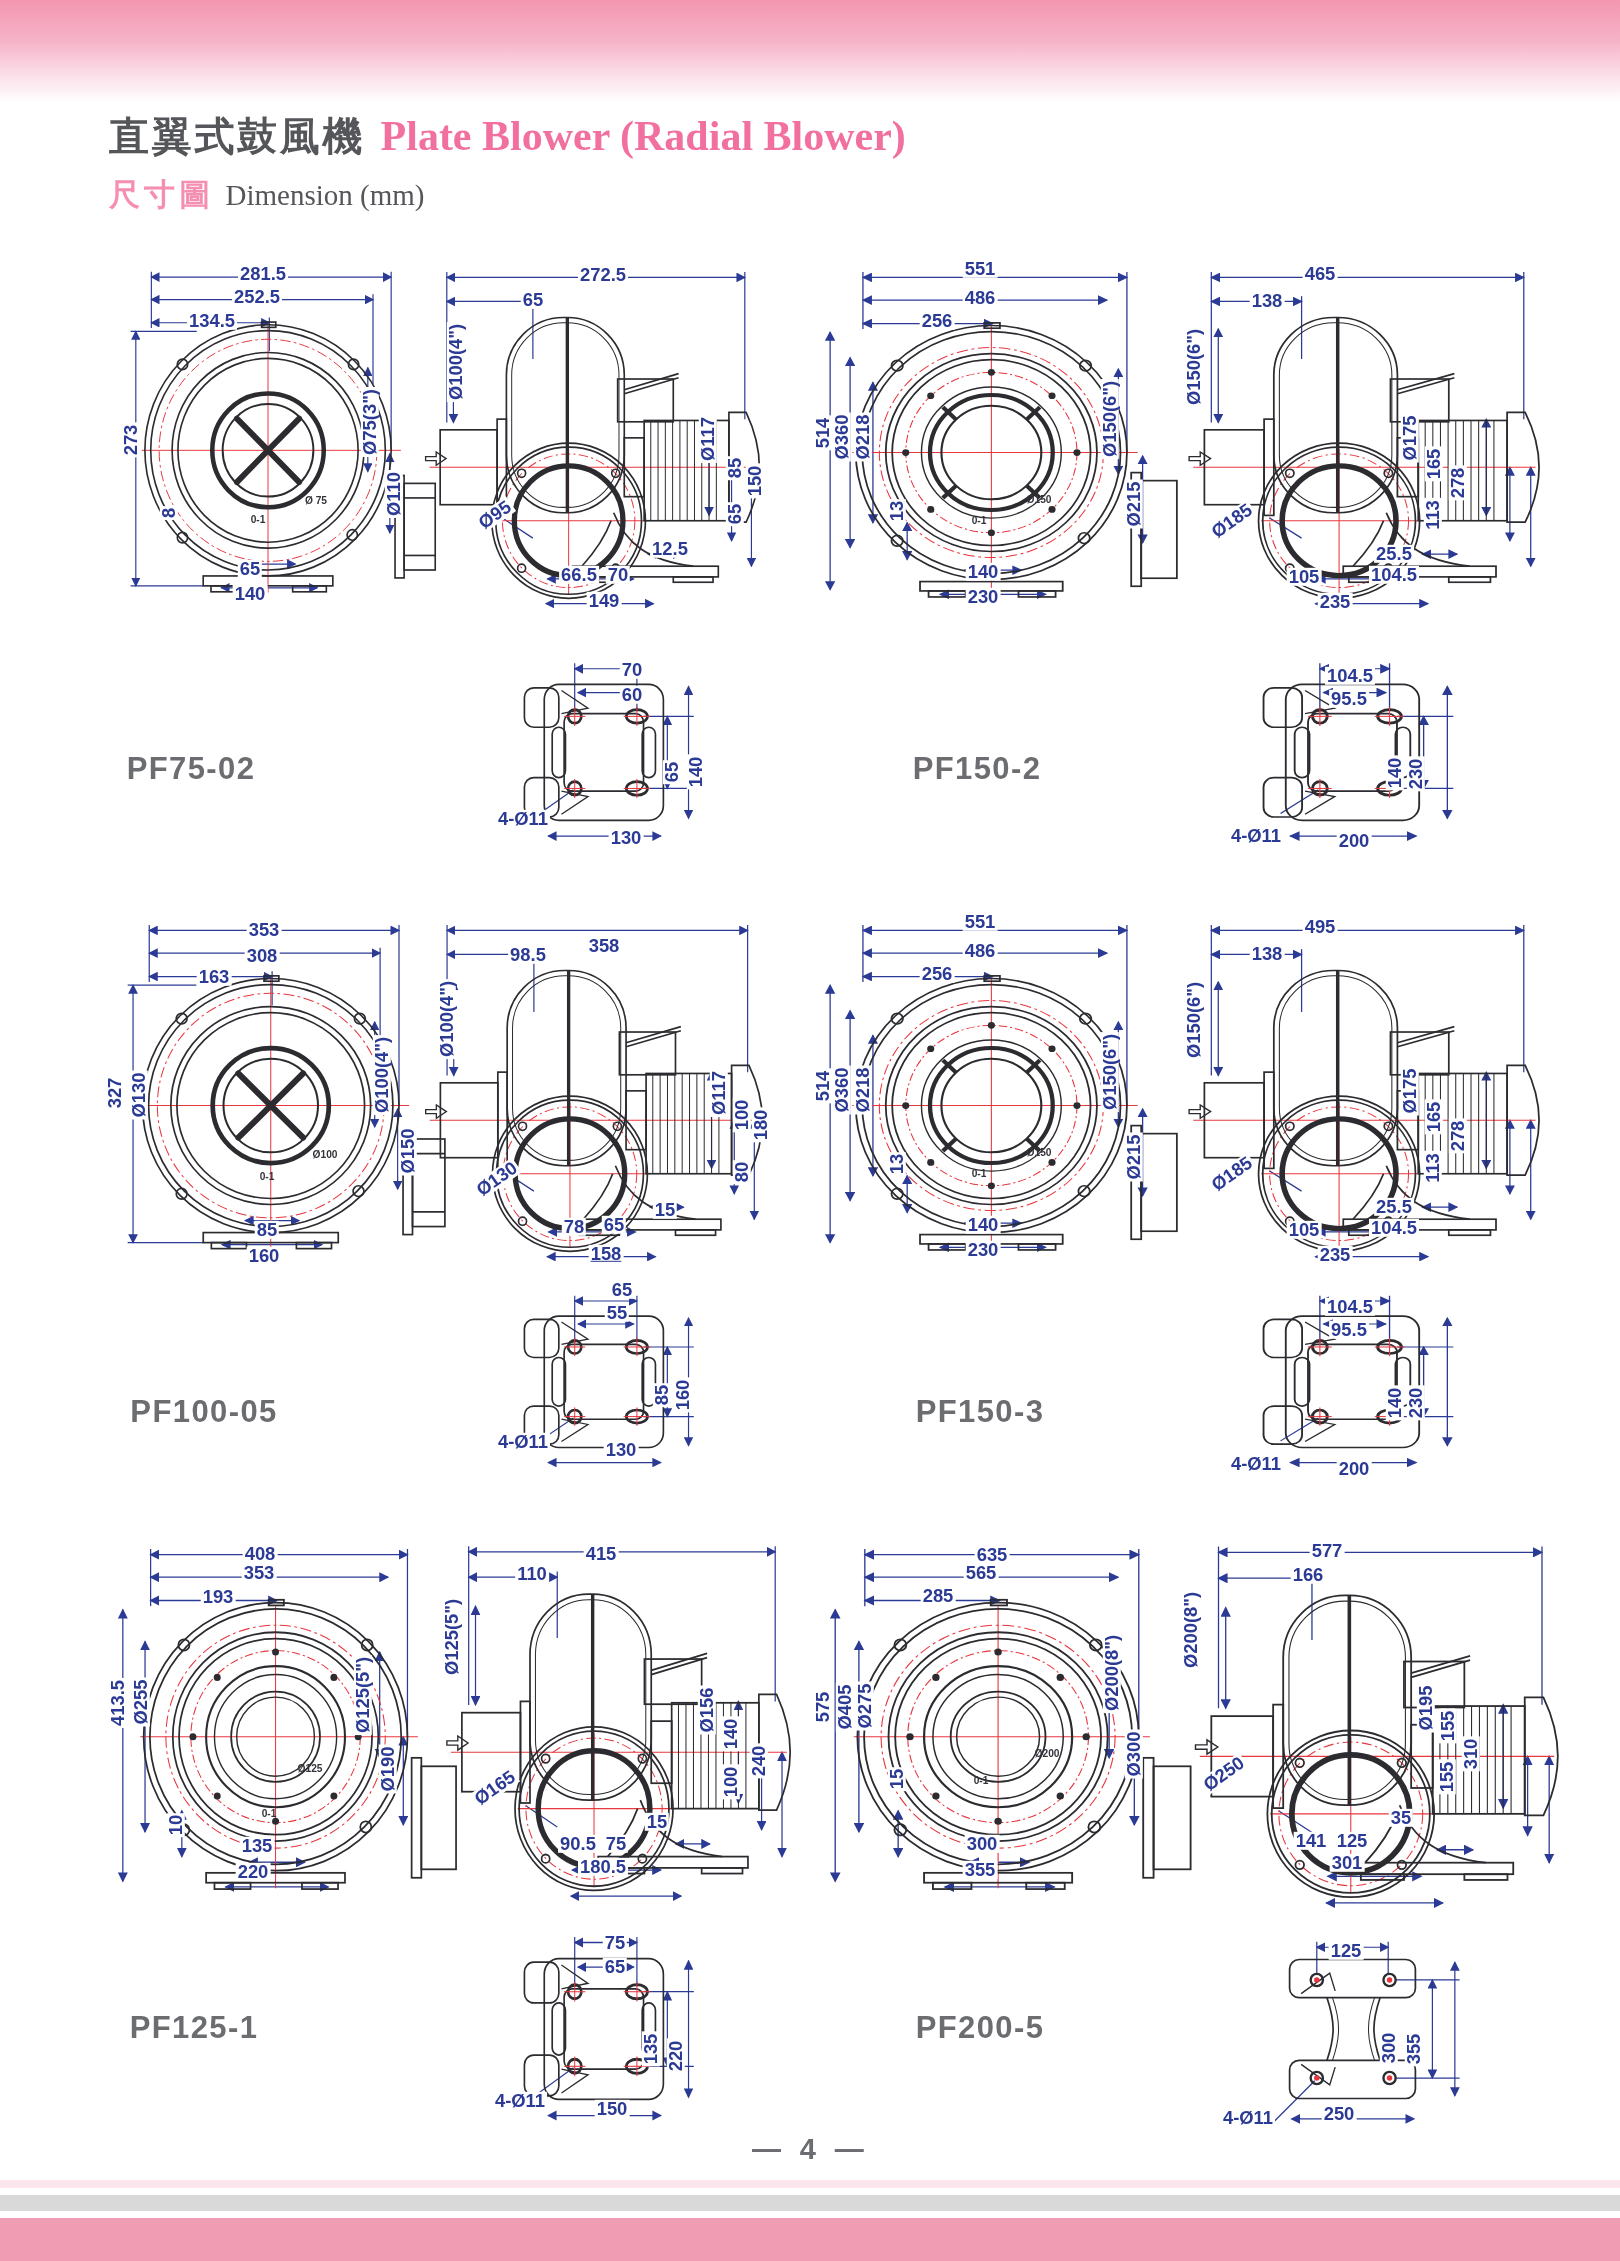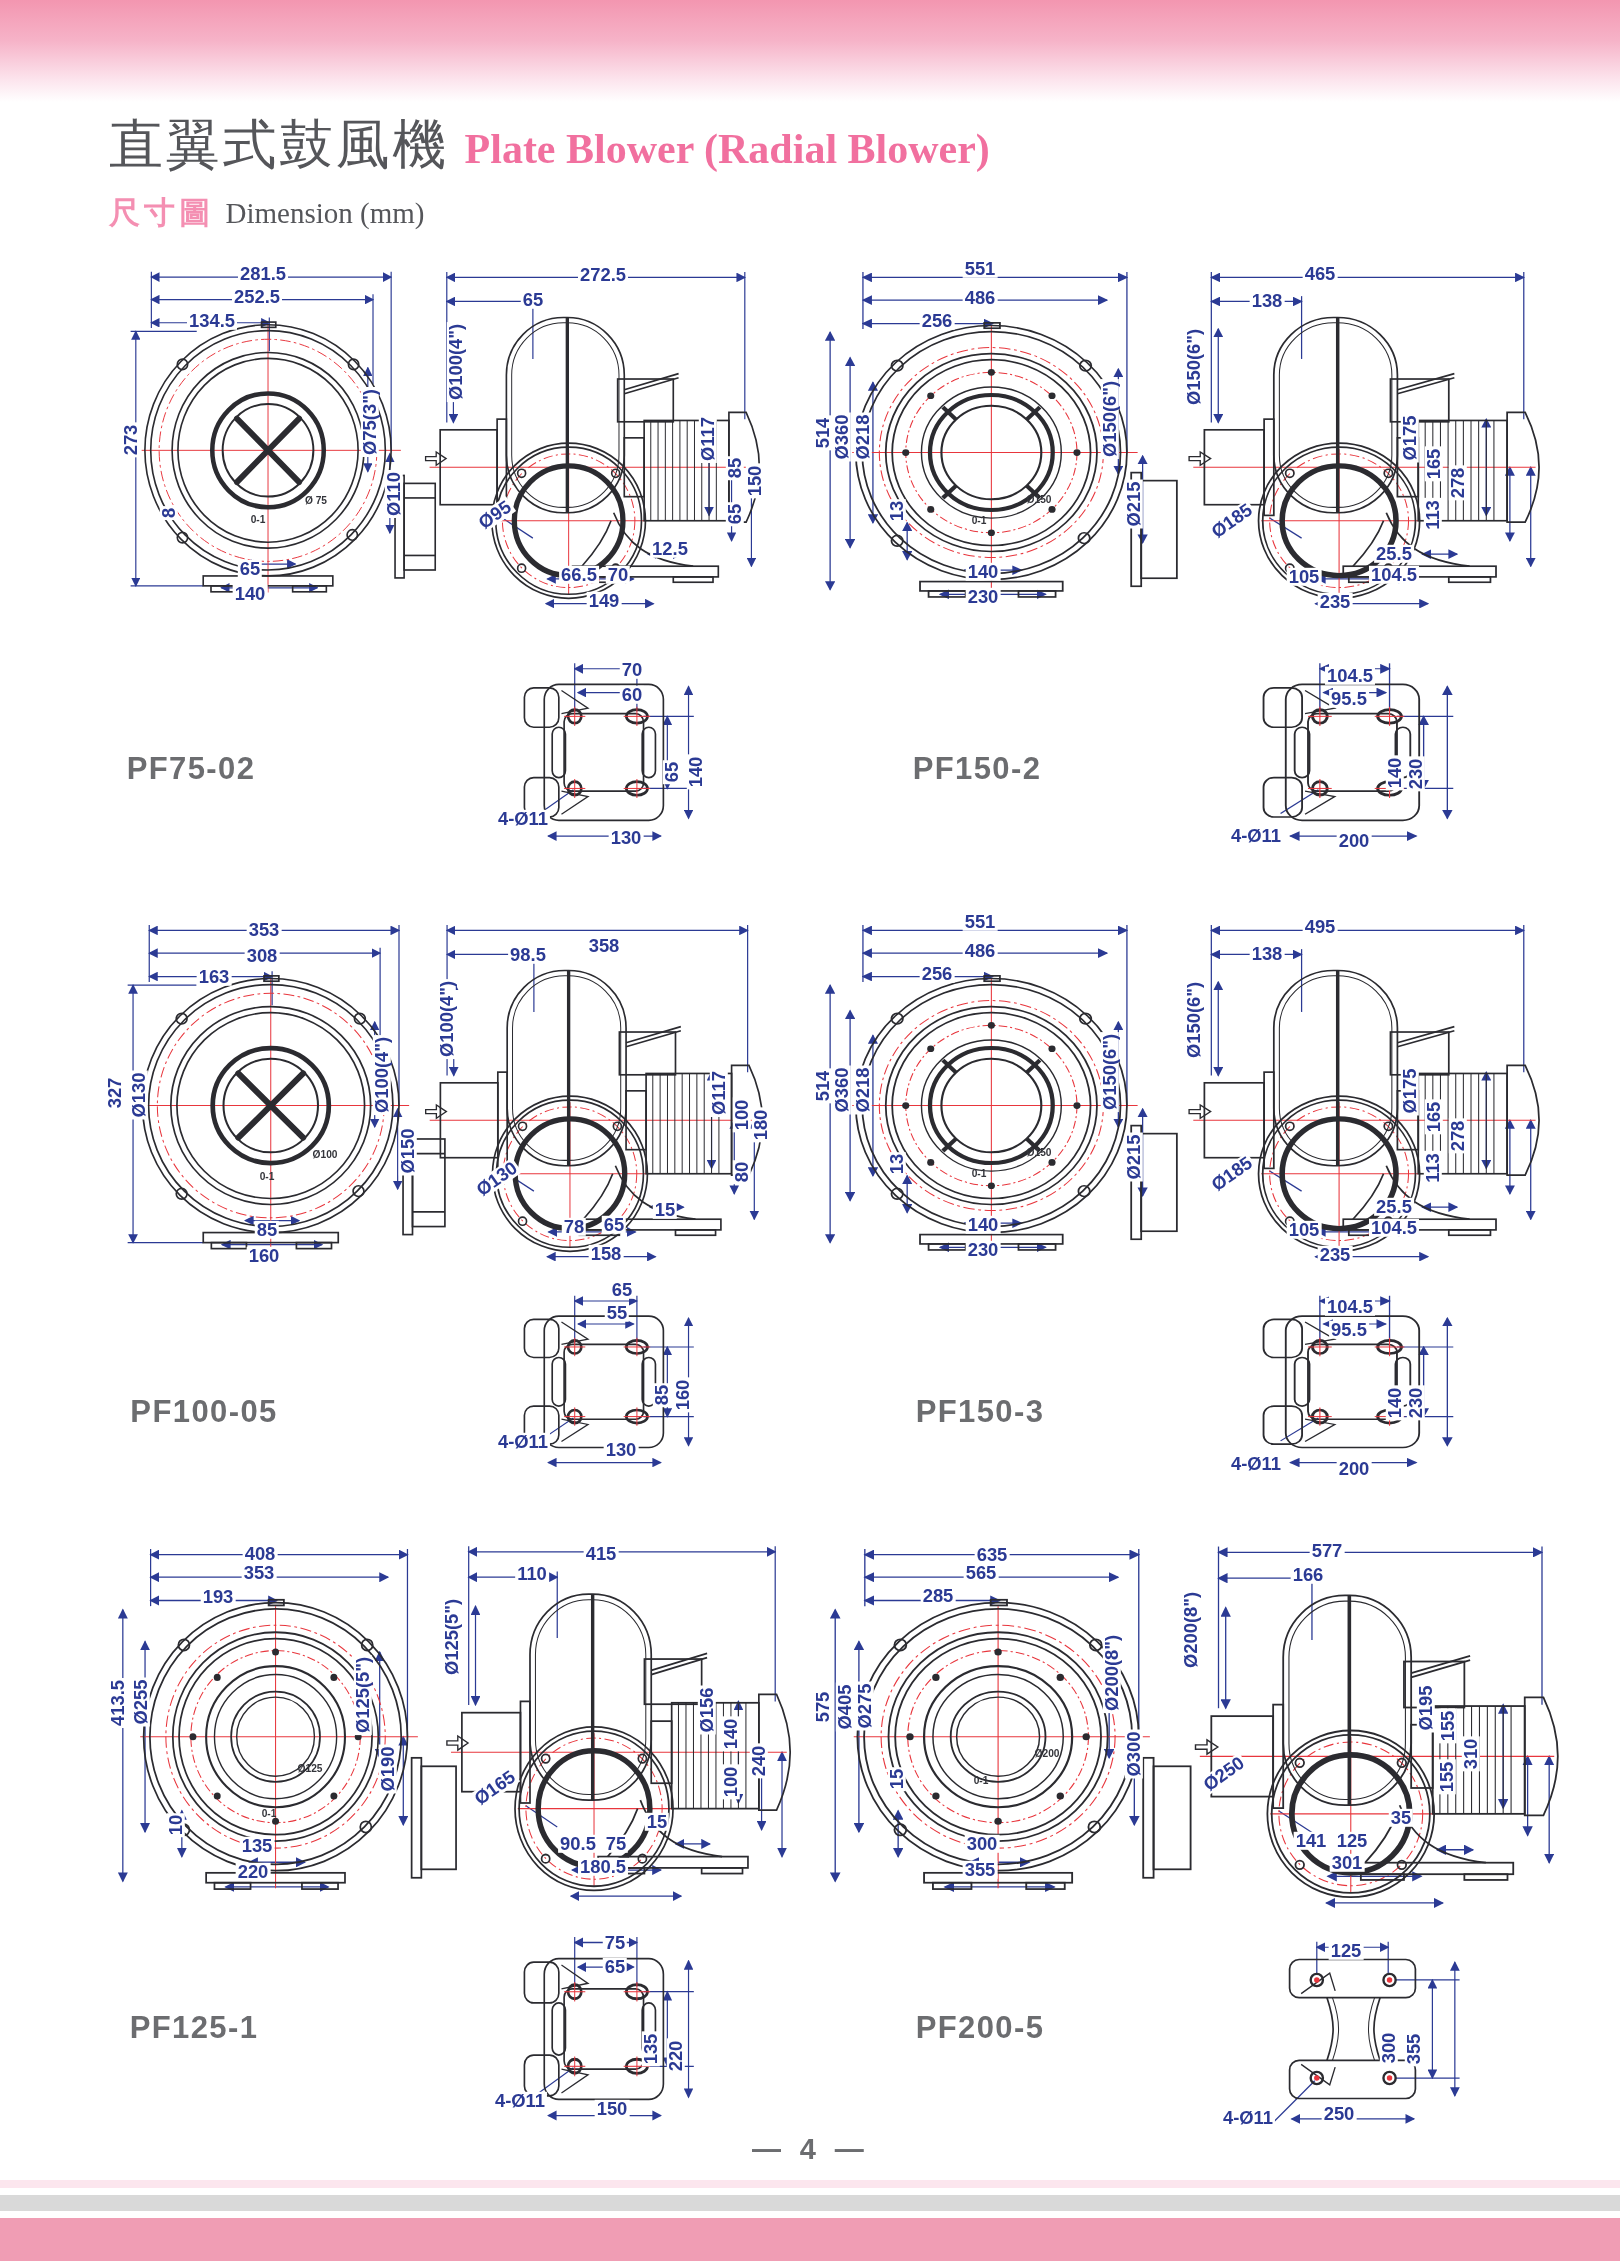--- a/index.html
+++ b/index.html
@@ -2,21 +2,21 @@
 <html style="font-size:11px"><head>
 <meta charset="utf-8">
 <style>
   html,body{margin:0;padding:0;background:#fff}
   #canvas{position:relative;width:1621px;height:2261px;background:#fff;
           font-family:"Liberation Sans",sans-serif;overflow:hidden}
   .topbar{position:absolute;left:0;top:0;width:1621px;height:102px;
           background:linear-gradient(180deg,#f396b0 0%,#f6b3c8 40%,#fce4ed 78%,#ffffff 100%)}
   header{position:absolute;left:109px;top:109px;width:1429px}
   .title-line{white-space:nowrap}
-  .t-zh{font-family:"Liberation Serif",serif;font-weight:normal;font-size:54px;color:#55565a;letter-spacing:2.7px}
+  .t-zh{font-family:"Liberation Serif",serif;font-weight:bold;font-size:40px;color:#55565a;letter-spacing:2.7px}
   .t-en{font-family:"Liberation Serif",serif;font-weight:bold;font-size:42px;color:#f1709f;margin-left:12.3px}
   .sub-line{margin-top:9.5px;white-space:nowrap}
   .s-zh{font-weight:bold;font-size:31px;color:#f48fb2;letter-spacing:4.1px}
   .s-en{font-family:"Liberation Serif",serif;font-size:29px;color:#55565a;margin-left:8.2px}
   .view{position:absolute}
   .view > svg{position:absolute;left:0;top:0;width:100%;height:100%;overflow:visible}
   .dim-label{position:absolute;transform:translate(-50%,-50%);color:#2b3a94;font-weight:700;
              font-size:18.4px;line-height:1;white-space:nowrap;background:#fff;padding:0 2px;z-index:3}
   .dim-label.sm{font-size:10.2px;color:#33343a;background:transparent;padding:0}
   .model-label{position:absolute;transform:translate(-50%,-50%);font-size:31px;font-weight:700;
@@ -460,21 +460,21 @@
         <span class="dim-label" style="left: 113px; top: 50px;">98.5</span>
         <span class="dim-label" style="left: 32px; top: 114px; transform: translate(-50%, -50%) rotate(-90deg);">Ø100(4")</span>
         <span class="dim-label" style="left: 82px; top: 274px; transform: translate(-50%, -50%) rotate(-35deg);">Ø130</span>
         <span class="dim-label" style="left: 304px; top: 188px; transform: translate(-50%, -50%) rotate(-90deg);">Ø117</span>
         <span class="dim-label" style="left: 327px; top: 210px; transform: translate(-50%, -50%) rotate(-90deg);">100</span>
         <span class="dim-label" style="left: 346px; top: 220px; transform: translate(-50%, -50%) rotate(-90deg);">180</span>
         <span class="dim-label" style="left: 327px; top: 267px; transform: translate(-50%, -50%) rotate(-90deg);">80</span>
         <span class="dim-label" style="left: 250px; top: 305px;">15</span>
         <span class="dim-label" style="left: 159px; top: 322px;">78</span>
         <span class="dim-label" style="left: 199px; top: 320px;">65</span>
-        <span class="dim-label" style="left: 191px; top: 349px;">158</span>
+        <span class="dim-label" style="left: 191px; top: 349px; text-decoration: underline;">158</span>
       </div>
       <div class="view" style="left: 490px; top: 1280px; width: 225px; height: 197px;">
         <svg viewBox="0 0 340 300" preserveAspectRatio="none">
           <use href="#sym-base-sq" width="340" height="300"></use>
         </svg>
         <span class="dim-label" style="left: 132px; top: 9.5px;">65</span>
         <span class="dim-label" style="left: 127px; top: 33px;">55</span>
         <span class="dim-label" style="left: 172px; top: 115px; transform: translate(-50%, -50%) rotate(-90deg);">85</span>
         <span class="dim-label" style="left: 193px; top: 115px; transform: translate(-50%, -50%) rotate(-90deg);">160</span>
         <span class="dim-label" style="left: 33px; top: 162px;">4-Ø11</span>

